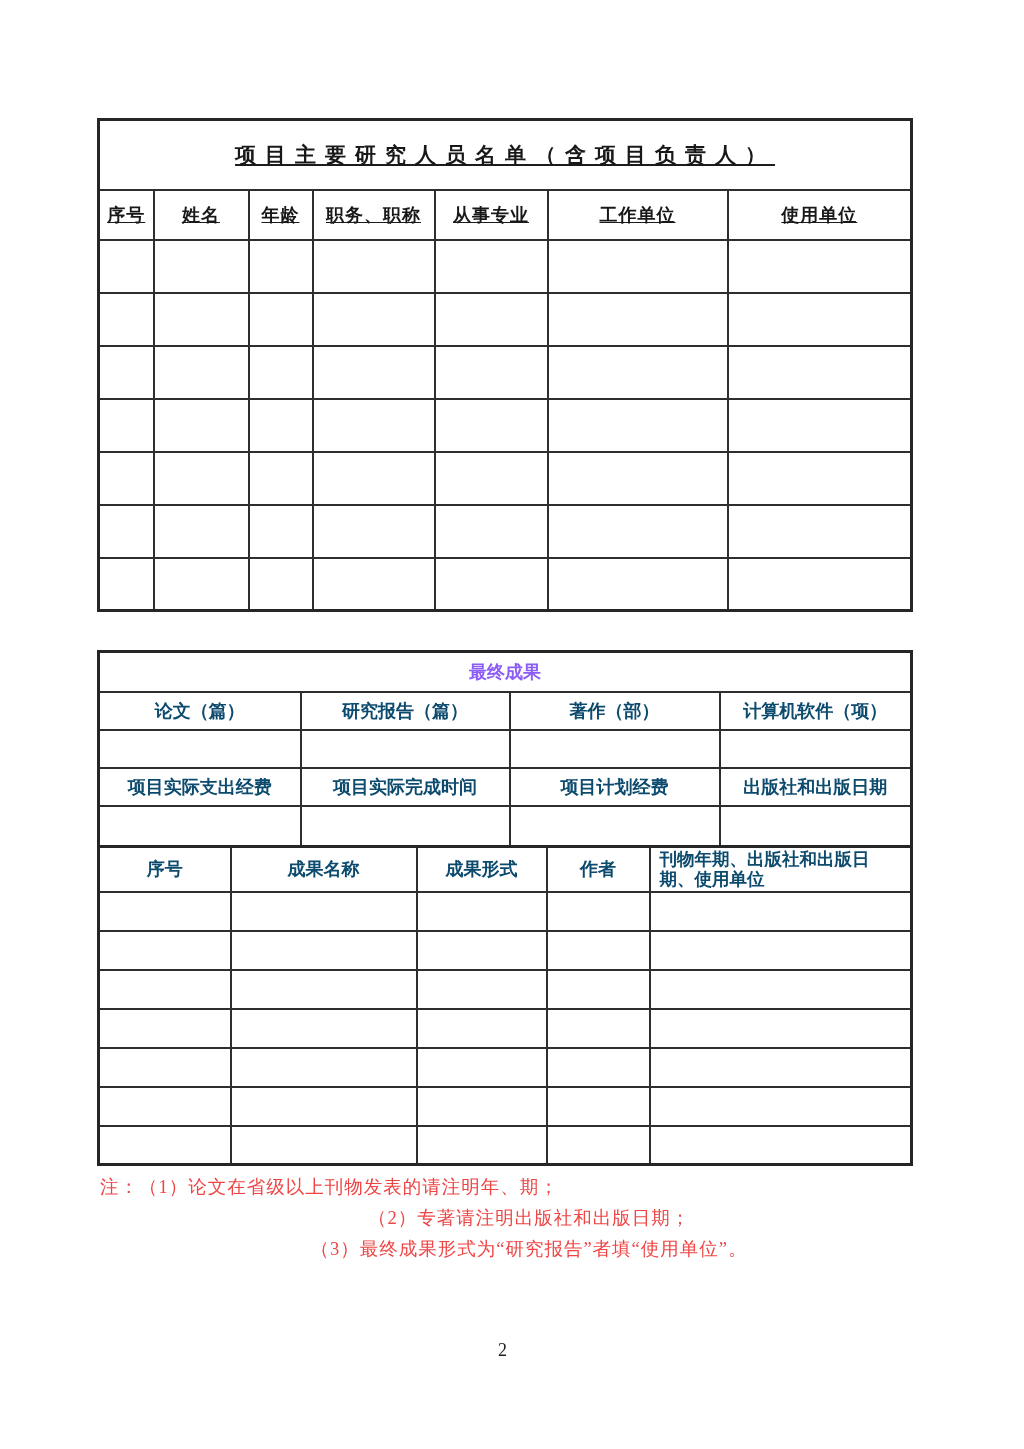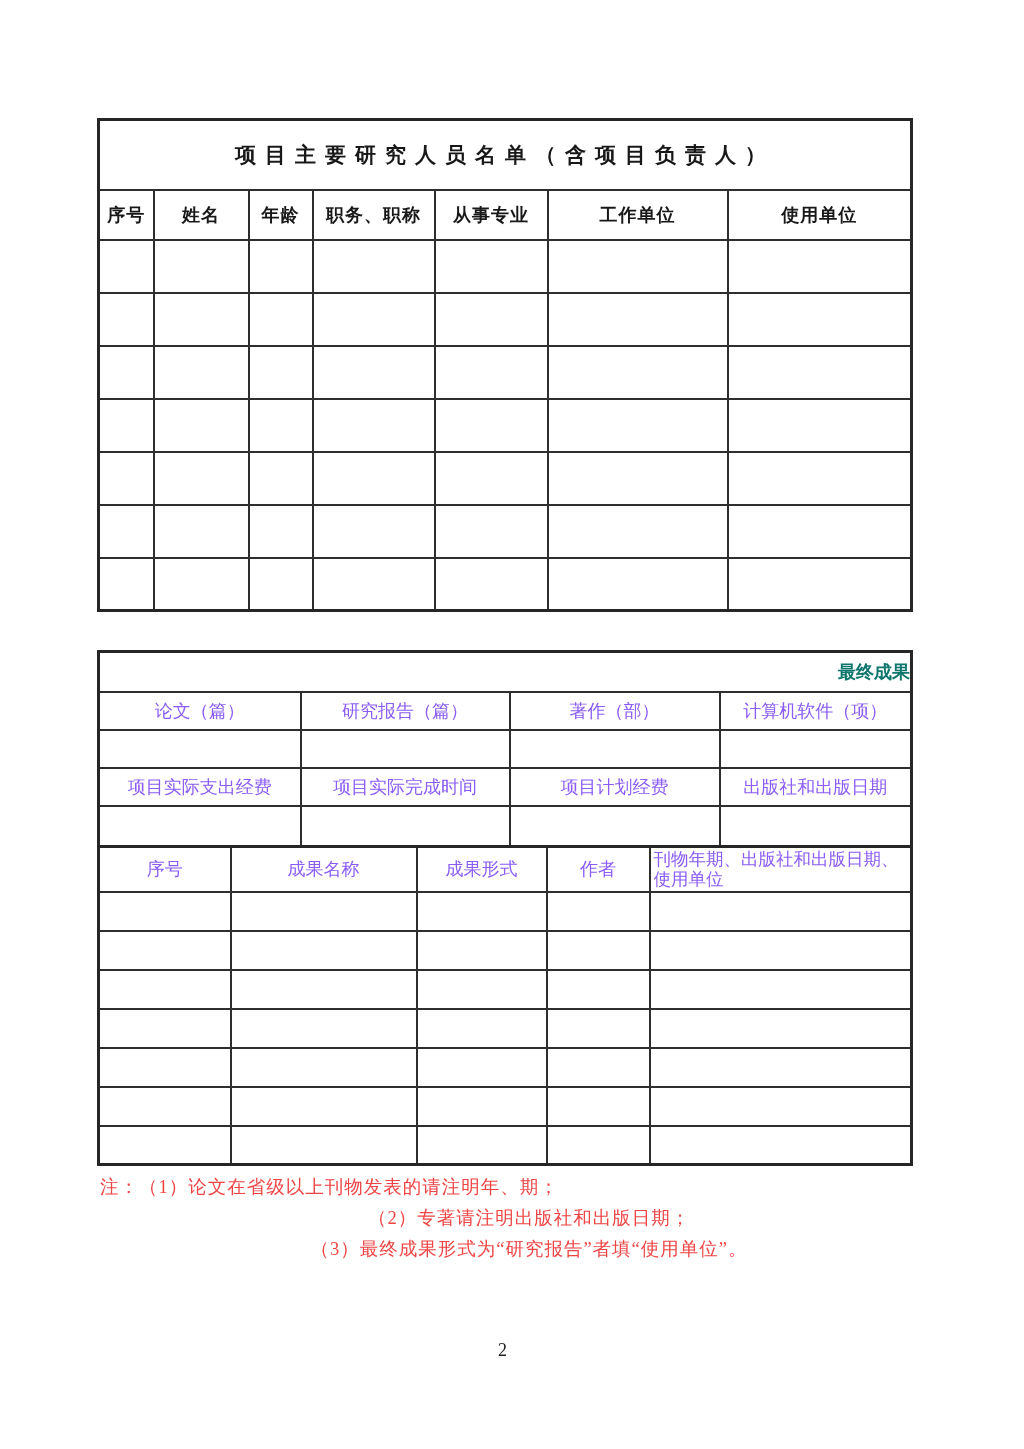--- a/index.html
+++ b/index.html
@@ -26,21 +26,21 @@
     border: 3px solid #262626;
   }
   td, th {
     border: 2px solid #2e2e2e;
     font-weight: normal;
     vertical-align: middle;
     overflow: hidden;
   }
 
   
-  .t1 { position: absolute; left: 97px; top: 118px; }
+  .t1 { position: absolute; left: 97px; top: 118px; text-decoration: underline; }
   .t1 .title-row td {
     height: 70px;
     text-align: center;
     font-weight: bold;
     font-size: 21px;
     letter-spacing: 9px;
     color: #181818;
   }
   .t1 .head-row th {
     height: 50px;
@@ -50,38 +50,38 @@
     letter-spacing: 1px;
     color: #181818;
   }
   .t1 .body-row td { height: 53px; }
 
   
   .t2a { position: absolute; left: 97px; top: 650px; }
   .t2b { position: absolute; left: 97px; top: 845px; }
   .t2a .label-row td {
     height: 40px;
-    text-align: right;
+    text-align: center;
     font-weight: bold;
     font-size: 18px;
-    color: #0f766e;
+    color: #8b5cf6;
   }
   .t2a .head-row th, .t2b .head-row th {
     height: 38px;
     text-align: center;
-    font-weight: normal;
+    font-weight: bold;
     font-size: 18px;
-    color: #8b5cf6;
+    color: #0c4a6e;
   }
   .t2a .gap-row td { height: 38px; }
   .t2a .gap-row2 td { height: 41px; }
   .t2b .head-row th { height: 45px; }
   .t2b .head-row th.wrap-cell {
     text-align: left;
-    padding: 0 3px;
+    padding: 0 9px;
     line-height: 1.15;
     font-size: 17.5px;
   }
   .t2b .body-row td { height: 39px; }
 
   
   .notes {
     position: absolute;
     left: 100px;
     top: 1172px;

